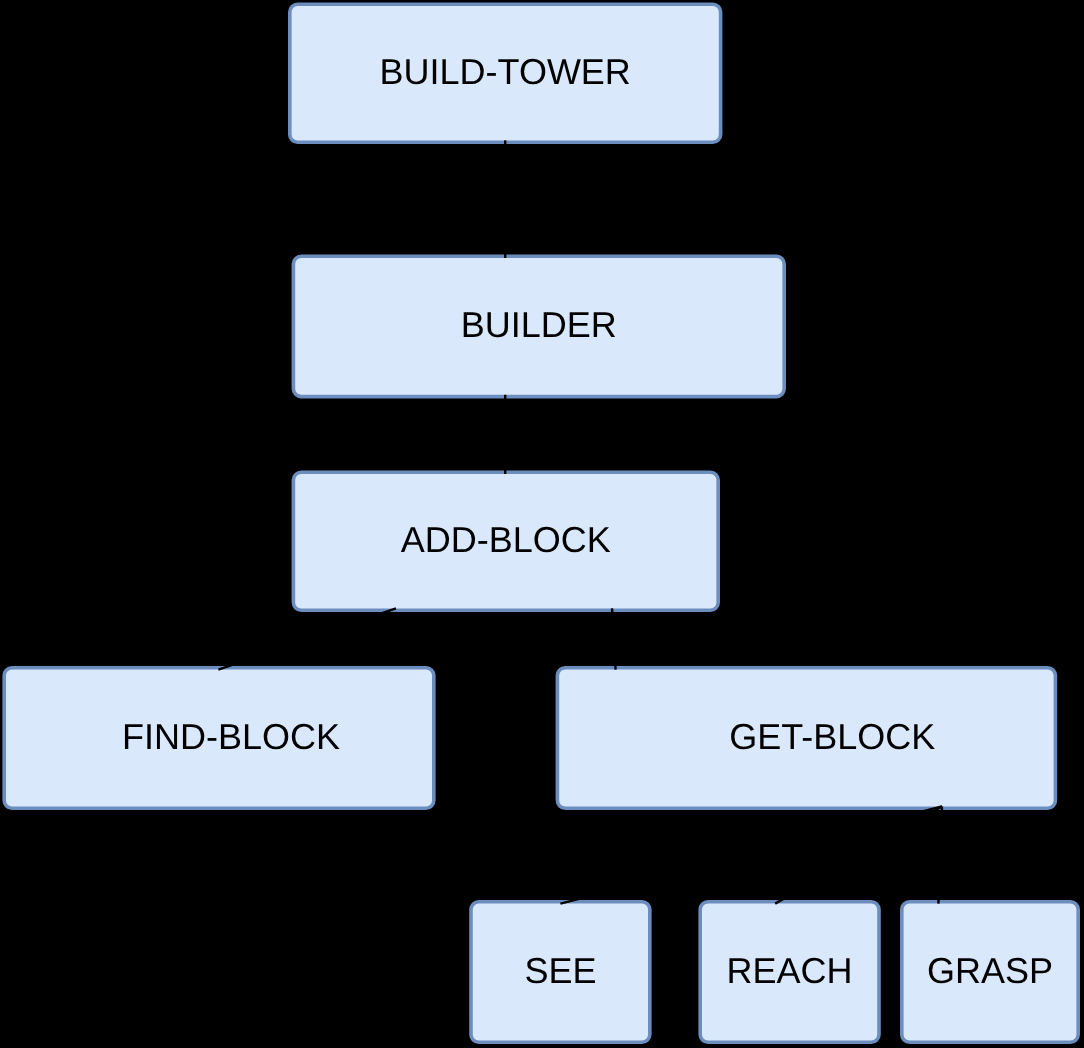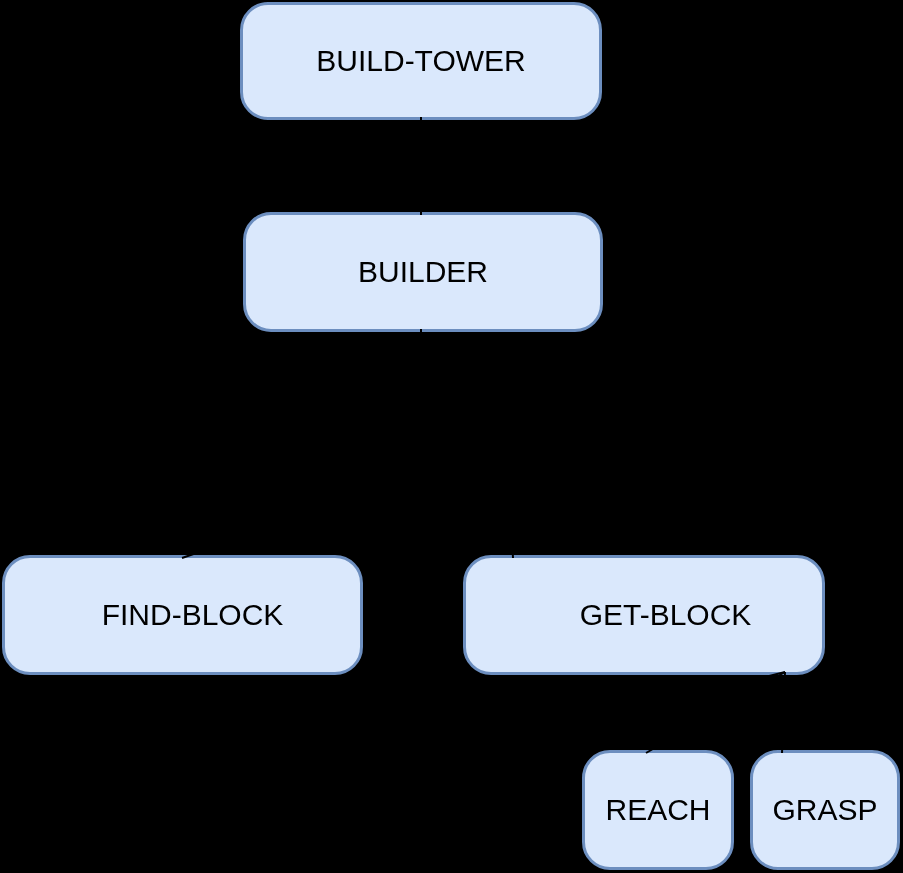--- a/index.html
+++ b/index.html
@@ -22,61 +22,67 @@
     width: 903px;
     height: 873px;
     z-index: 2;
     pointer-events: none;
   }
   .node {
     position: absolute;
     z-index: 1;
     background: #dae8fc;
     border: 3px solid #6c8ebf;
-    border-radius: 28px;
+    border-radius: 8px;
     box-sizing: border-box;
     display: flex;
     align-items: center;
     justify-content: center;
     color: #000000;
     font-size: 30px;
     white-space: nowrap;
   }
   
   .n-build-tower { left: 240px; top: 2px;   width: 362px; height: 118px; }
-  .n-builder     { left: 243px; top: 212px; width: 360px; height: 120px; }
+  .n-builder     { left: 243px; top: 212px; width: 412px; height: 120px; }
   .n-add-block   { left: 243px; top: 392px; width: 357px; height: 118px; }
   .n-find-block  { left: 2px;   top: 555px; width: 361px; height: 120px; padding-left: 20px; }
-  .n-get-block   { left: 463px; top: 555px; width: 362px; height: 120px; padding-left: 43px; }
+  .n-get-block   { left: 463px; top: 555px; width: 418px; height: 120px; padding-left: 43px; }
   .n-see         { left: 391px; top: 750px; width: 152px; height: 120px; }
   .n-reach       { left: 582px; top: 750px; width: 152px; height: 120px; }
   .n-grasp       { left: 750px; top: 750px; width: 150px; height: 120px; }
 </style>
 </head>
 <body>
 
 <div id="stage">
 
   <div class="node n-build-tower">
     <span>BUILD-TOWER</span>
   </div>
 
   <div class="node n-builder">
     <span>BUILDER</span>
   </div>
 
+  <div class="node n-add-block">
+    <span>ADD-BLOCK</span>
+  </div>
 
   <div class="node n-find-block">
     <span>FIND-BLOCK</span>
   </div>
 
   <div class="node n-get-block">
     <span>GET-BLOCK</span>
   </div>
 
+  <div class="node n-see">
+    <span>SEE</span>
+  </div>
 
   <div class="node n-reach">
     <span>REACH</span>
   </div>
 
   <div class="node n-grasp">
     <span>GRASP</span>
   </div>
 
   <svg id="edges-svg" viewBox="0 0 903 873" xmlns="http://www.w3.org/2000/svg">

